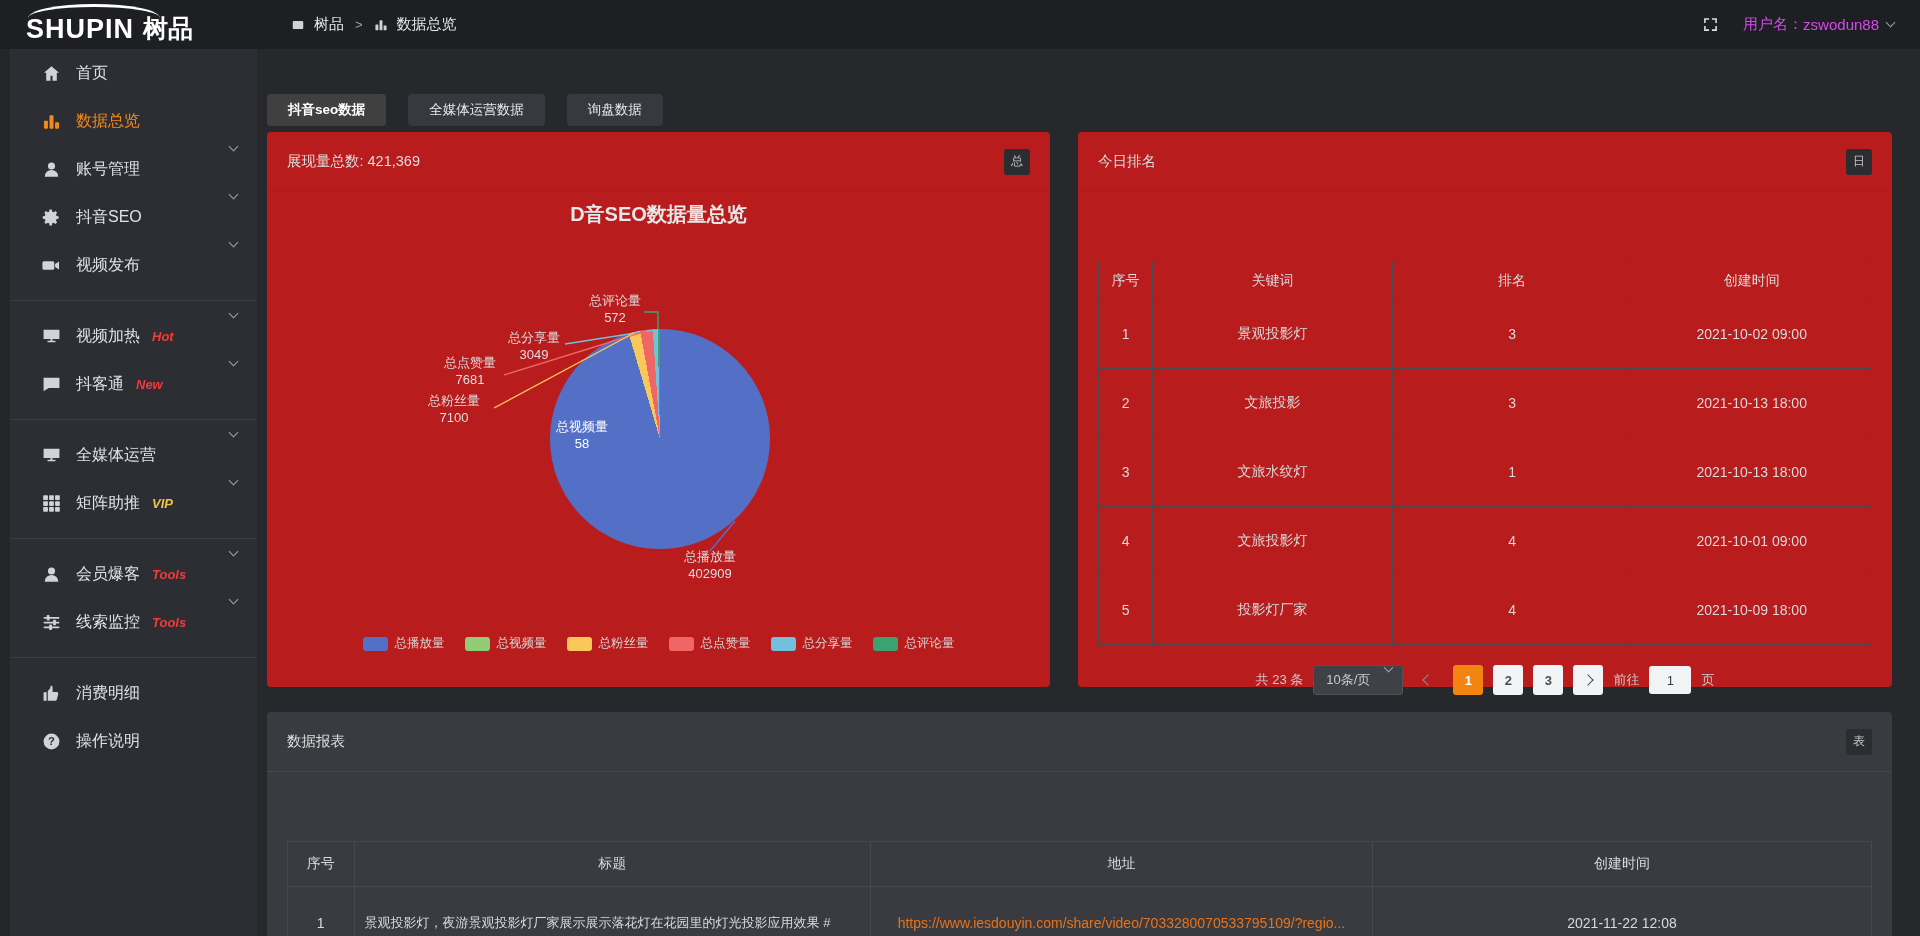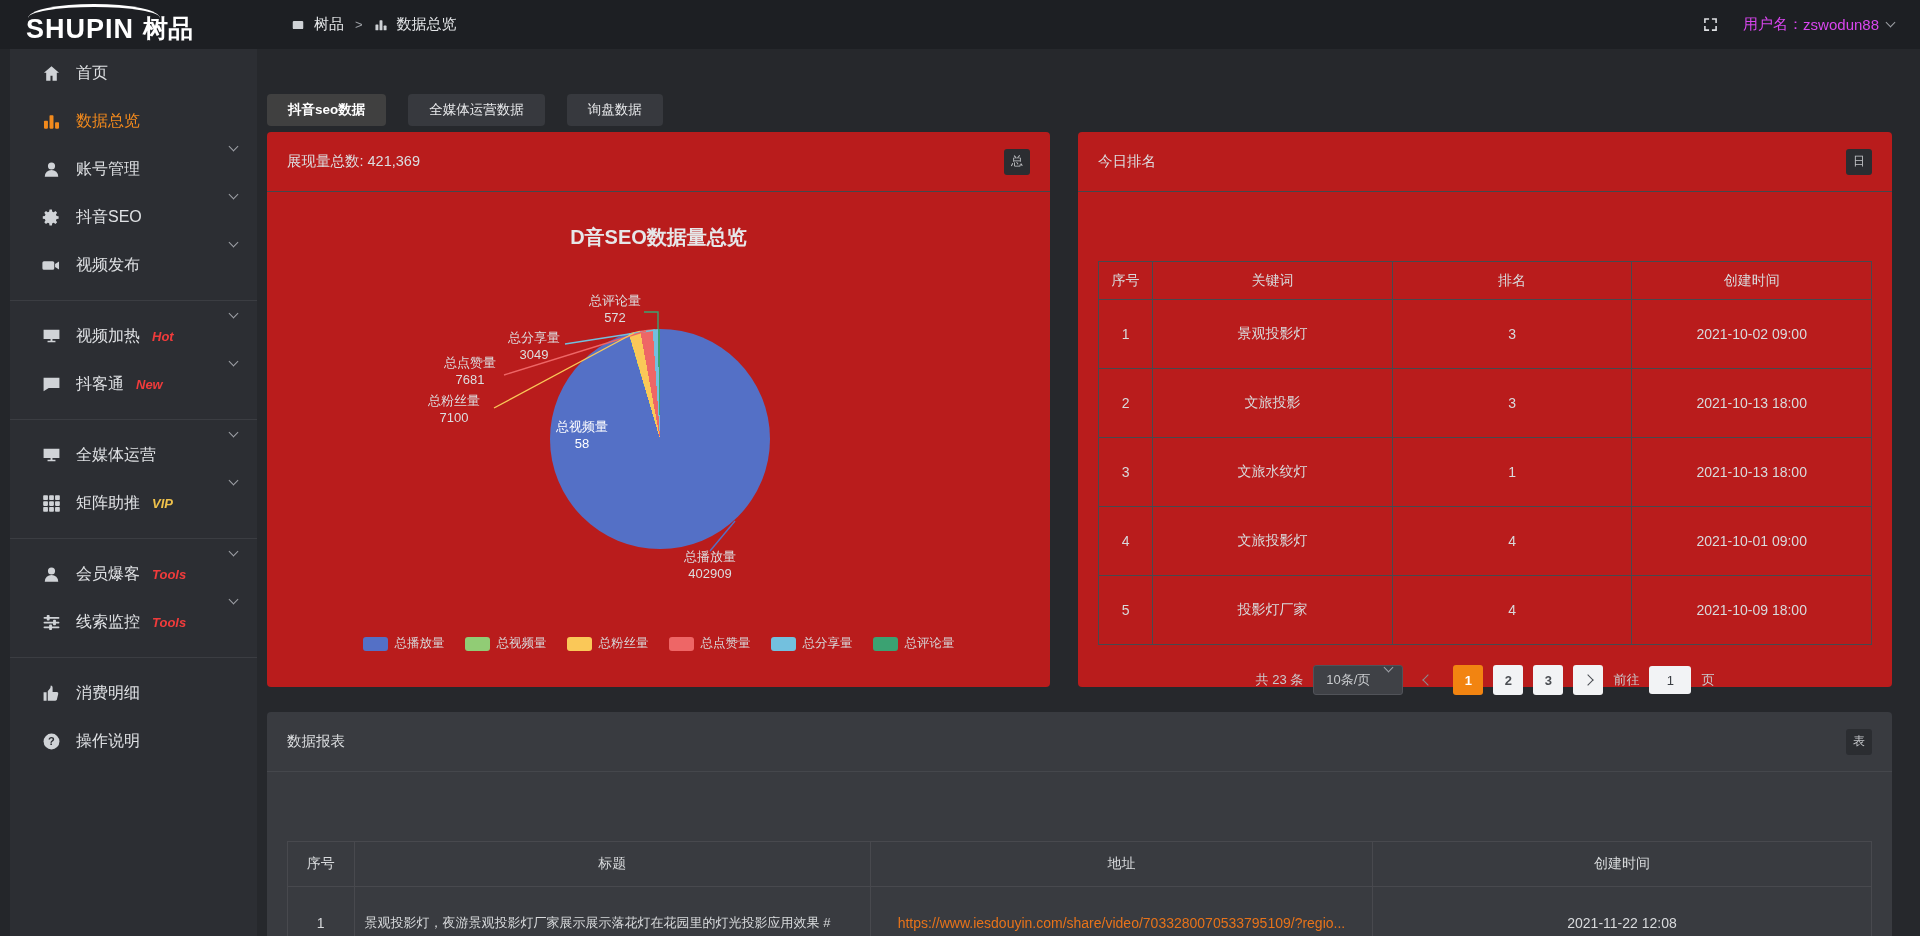--- a/index.html
+++ b/index.html
@@ -51,21 +51,21 @@
   .panel { background:#b91c1c; border-radius:4px; }
   .panel-left { width:783px; height:555px; }
   .panel-right { width:814px; height:555px; }
   .panel-header { height:60px; display:flex; align-items:center; justify-content:space-between;
     padding:0 20px; border-bottom:1px solid #45474c; color:#dcdee0; font-size:14.5px; }
   .panel-badge { width:26px; height:26px; background:#2b2d31; border-radius:3px; display:flex;
     align-items:center; justify-content:center; font-size:12px; color:#c3c5c8; cursor:pointer; }
 
   
   .chart-region { position:relative; width:783px; height:494px; }
-  .chart-title { position:absolute; top:32px; width:100%; text-align:center; font-size:20px; font-weight:bold; color:#e6e7e9; }
+  .chart-title { position:absolute; top:9px; width:100%; text-align:center; font-size:20px; font-weight:bold; color:#e6e7e9; }
   .pie { position:absolute; left:283px; top:137px; width:220px; height:220px; border-radius:50%;
     background:conic-gradient(#5470c6 0deg 343.4deg, #91cc75 343.4deg 343.6deg, #fac858 343.6deg 349.6deg,
       #ee6666 349.6deg 356.2deg, #73c0de 356.2deg 358.8deg, #3ba272 358.8deg 360deg); }
   .leader-lines { position:absolute; left:0; top:0; width:783px; height:494px; pointer-events:none; }
   .pie-label { position:absolute; font-size:13px; line-height:17px; color:#dcdee0; text-align:center; }
   #lbl-comment { left:303px; top:100px; width:90px; }
   #lbl-share   { left:226px; top:137px; width:82px; }
   #lbl-like    { left:160px; top:162px; width:86px; }
   #lbl-fans    { left:144px; top:200px; width:86px; }
   #lbl-video   { left:268px; top:226px; width:94px; color:#fff; }

